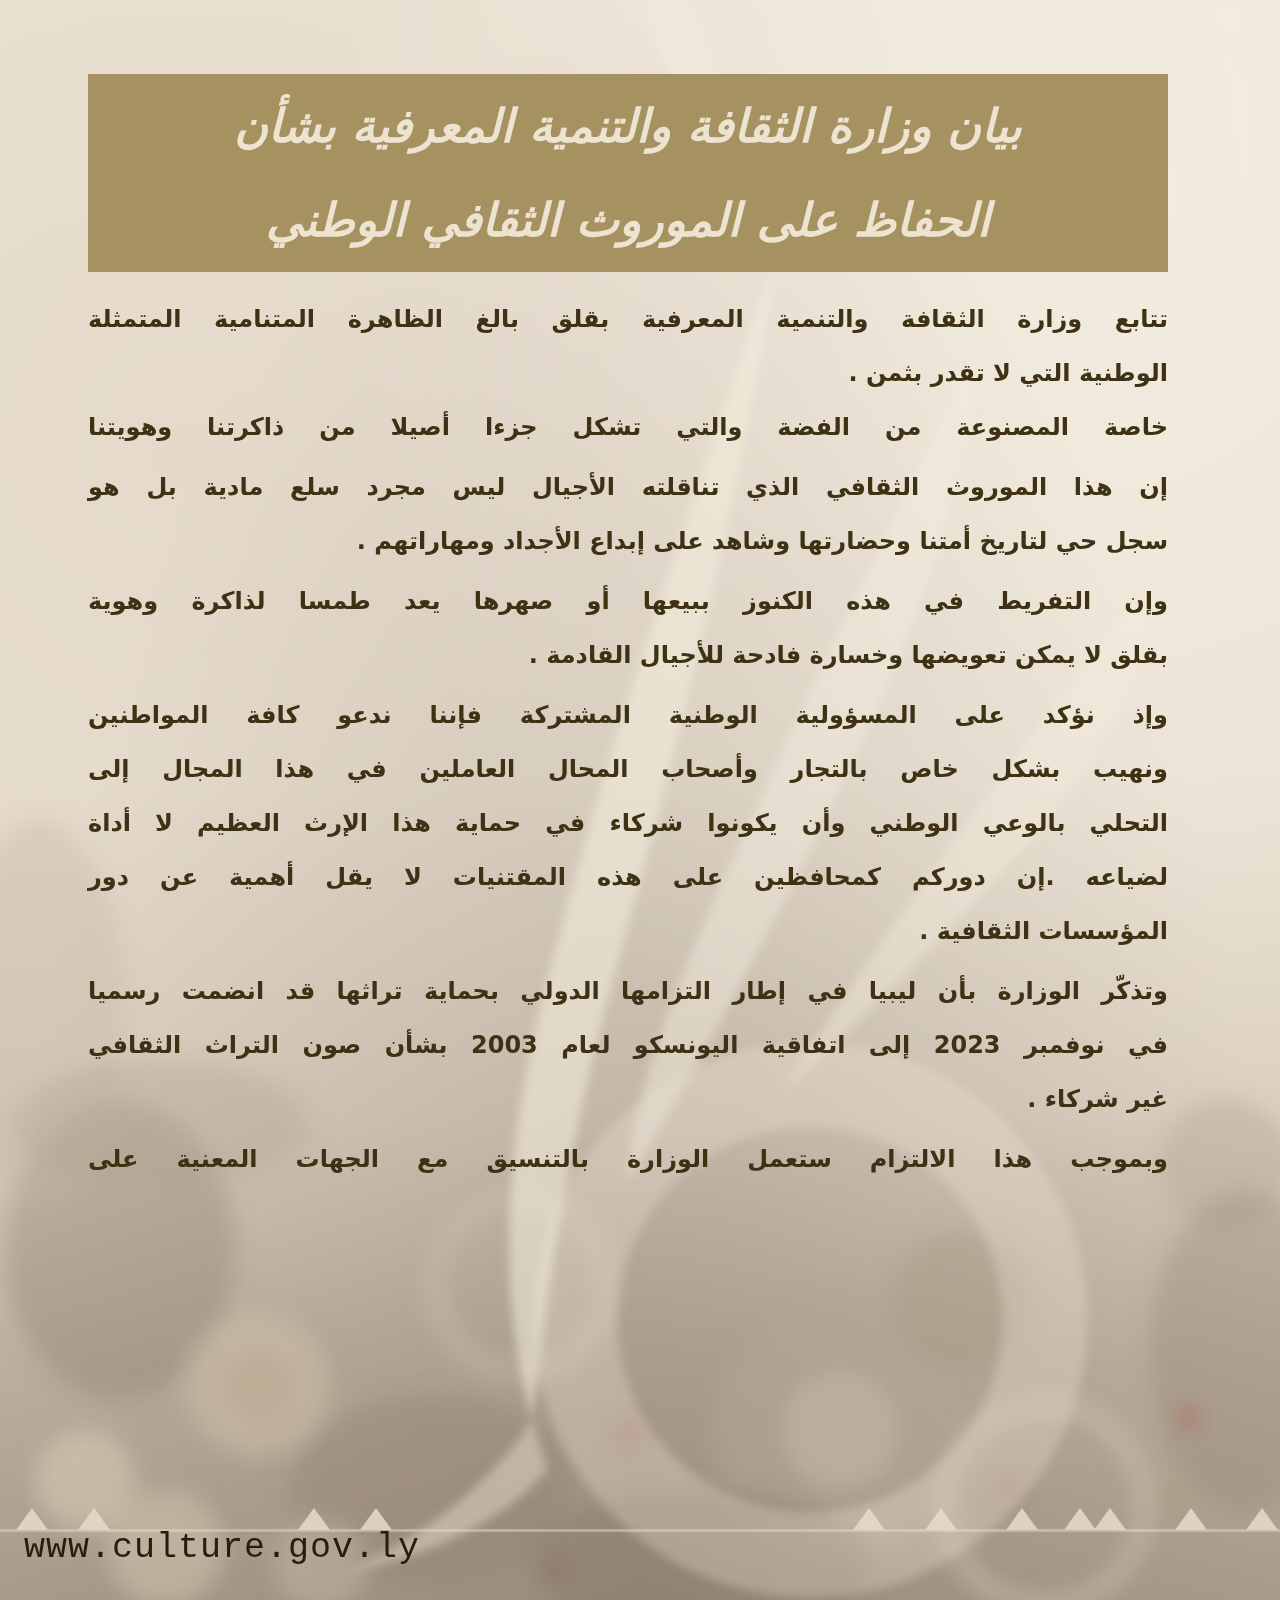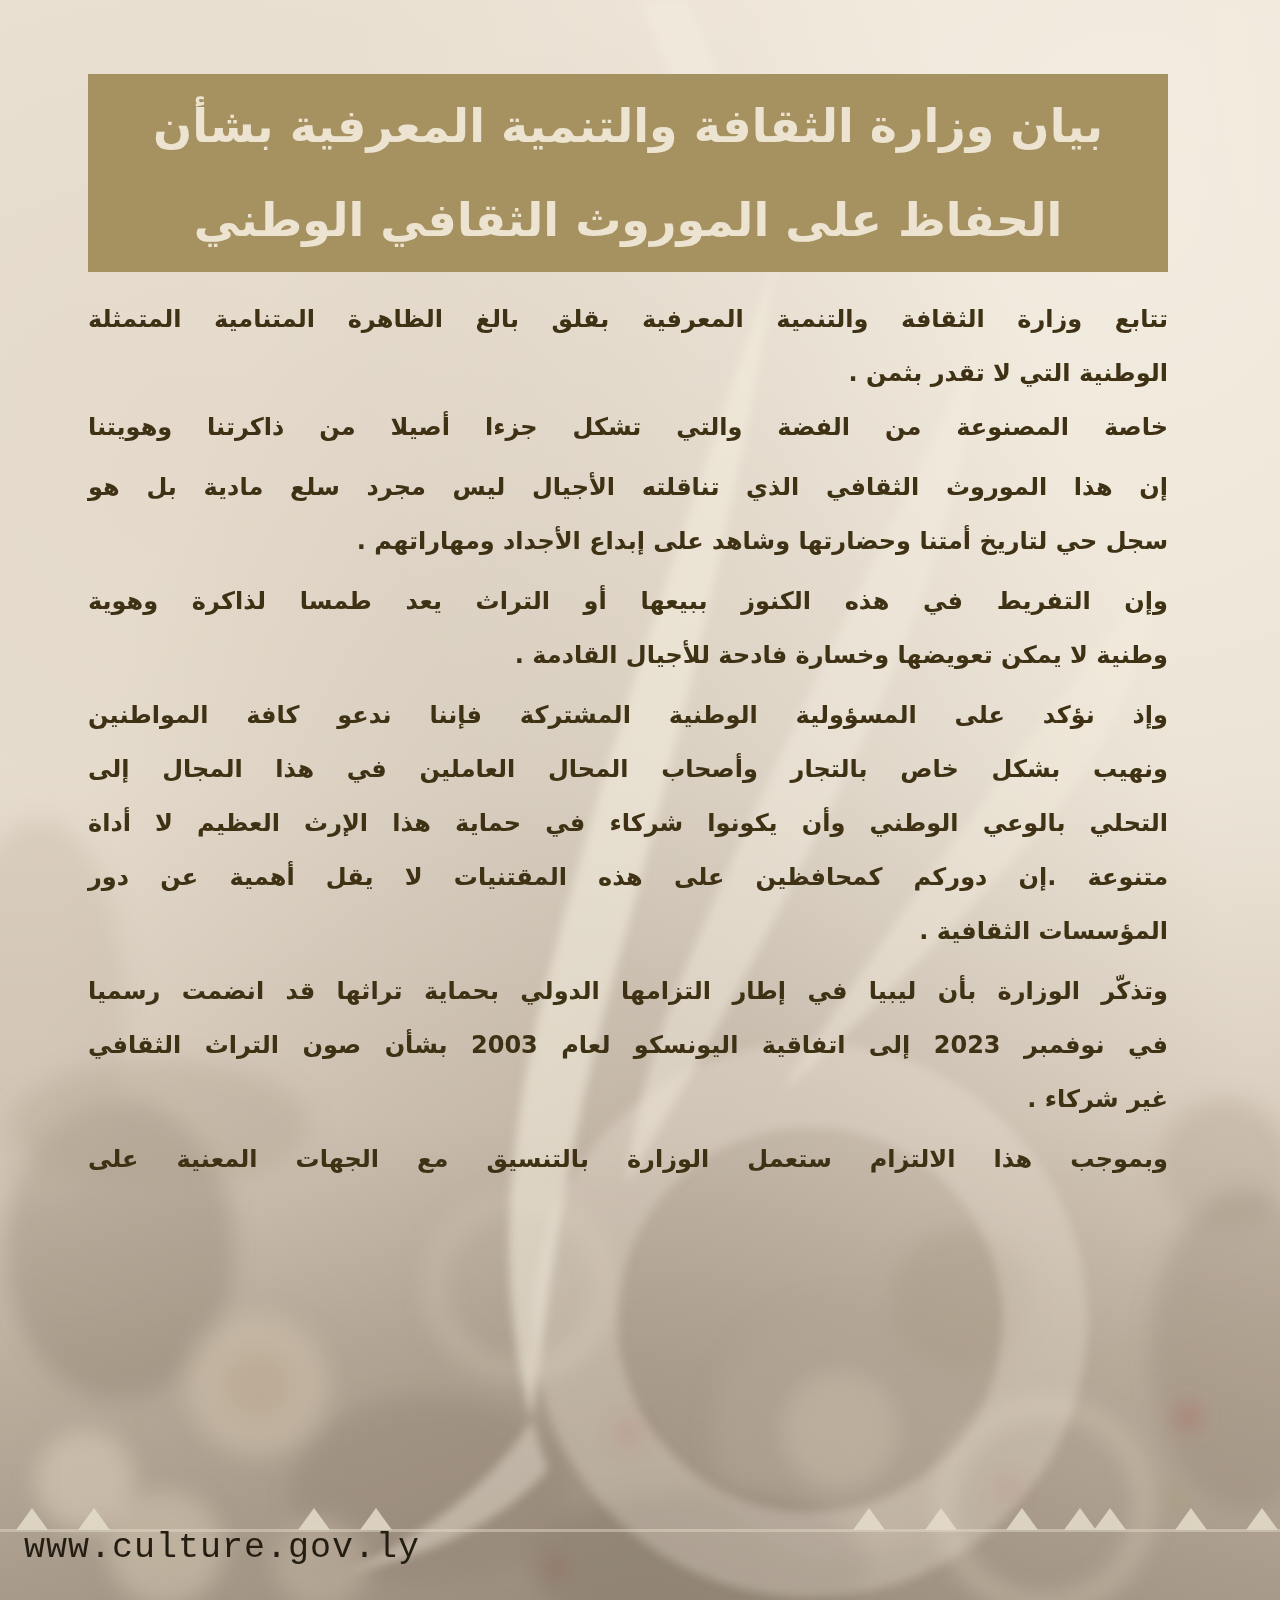--- a/index.html
+++ b/index.html
@@ -16,21 +16,21 @@
       linear-gradient(180deg, var(--paper,#ece4d6) 0%, #e9e1d2 48%, #d9cdbe 70%, #bcaf9e 85%, #a79a8a 100%);
   }
   svg.bg{position:absolute;left:0;top:0;width:1280px;height:1600px;}
   .banner{
     position:absolute;left:88px;top:74px;width:1080px;height:198px;
     background:var(--banner-bg,#a69160);
     display:flex;flex-direction:column;justify-content:center;align-items:center;
   }
   .title-line{
     direction:rtl;color:var(--banner-text,#ede3d1);
-    font-size:46px;font-weight:bold;line-height:94px;white-space:nowrap;text-align:center;
+    font-size:46px;font-weight:bold;line-height:94px;white-space:nowrap;text-align:center;font-style:italic;
   }
   .content{
     position:absolute;left:88px;top:292px;width:1080px;direction:rtl;
   }
   .para{margin:0 0 6px 0;padding:0;}
   .line{
     color:var(--body-text,#3e3114);font-weight:bold;
     font-size:24px;line-height:54px;
     text-align:justify;text-align-last:justify;-moz-text-align-last:justify;
   }
@@ -119,29 +119,29 @@
       <div class="line end">الوطنية التي لا تقدر بثمن .</div>
       <div class="line">خاصة المصنوعة من الفضة والتي تشكل جزءا أصيلا من ذاكرتنا وهويتنا</div>
     </div>
 
     <div class="para">
       <div class="line">إن هذا الموروث الثقافي الذي تناقلته الأجيال ليس مجرد سلع مادية بل هو</div>
       <div class="line end">سجل حي لتاريخ أمتنا وحضارتها وشاهد على إبداع الأجداد ومهاراتهم .</div>
     </div>
 
     <div class="para">
-      <div class="line">وإن التفريط في هذه الكنوز ببيعها أو التراث يعد طمسا لذاكرة وهوية</div>
-      <div class="line end">وطنية لا يمكن تعويضها وخسارة فادحة للأجيال القادمة .</div>
+      <div class="line">وإن التفريط في هذه الكنوز ببيعها أو صهرها يعد طمسا لذاكرة وهوية</div>
+      <div class="line end">بقلق لا يمكن تعويضها وخسارة فادحة للأجيال القادمة .</div>
     </div>
 
     <div class="para">
       <div class="line">وإذ نؤكد على المسؤولية الوطنية المشتركة فإننا ندعو كافة المواطنين</div>
       <div class="line">ونهيب بشكل خاص بالتجار وأصحاب المحال العاملين في هذا المجال إلى</div>
       <div class="line">التحلي بالوعي الوطني وأن يكونوا شركاء في حماية هذا الإرث العظيم لا أداة</div>
-      <div class="line">متنوعة .إن دوركم كمحافظين على هذه المقتنيات لا يقل أهمية عن دور</div>
+      <div class="line">لضياعه .إن دوركم كمحافظين على هذه المقتنيات لا يقل أهمية عن دور</div>
       <div class="line end">المؤسسات الثقافية .</div>
     </div>
 
     <div class="para">
       <div class="line">وتذكّر الوزارة بأن ليبيا في إطار التزامها الدولي بحماية تراثها قد انضمت رسميا</div>
       <div class="line">في نوفمبر 2023 إلى اتفاقية اليونسكو لعام 2003 بشأن صون التراث الثقافي</div>
       <div class="line end">غير شركاء .</div>
     </div>
 
     <div class="para">

